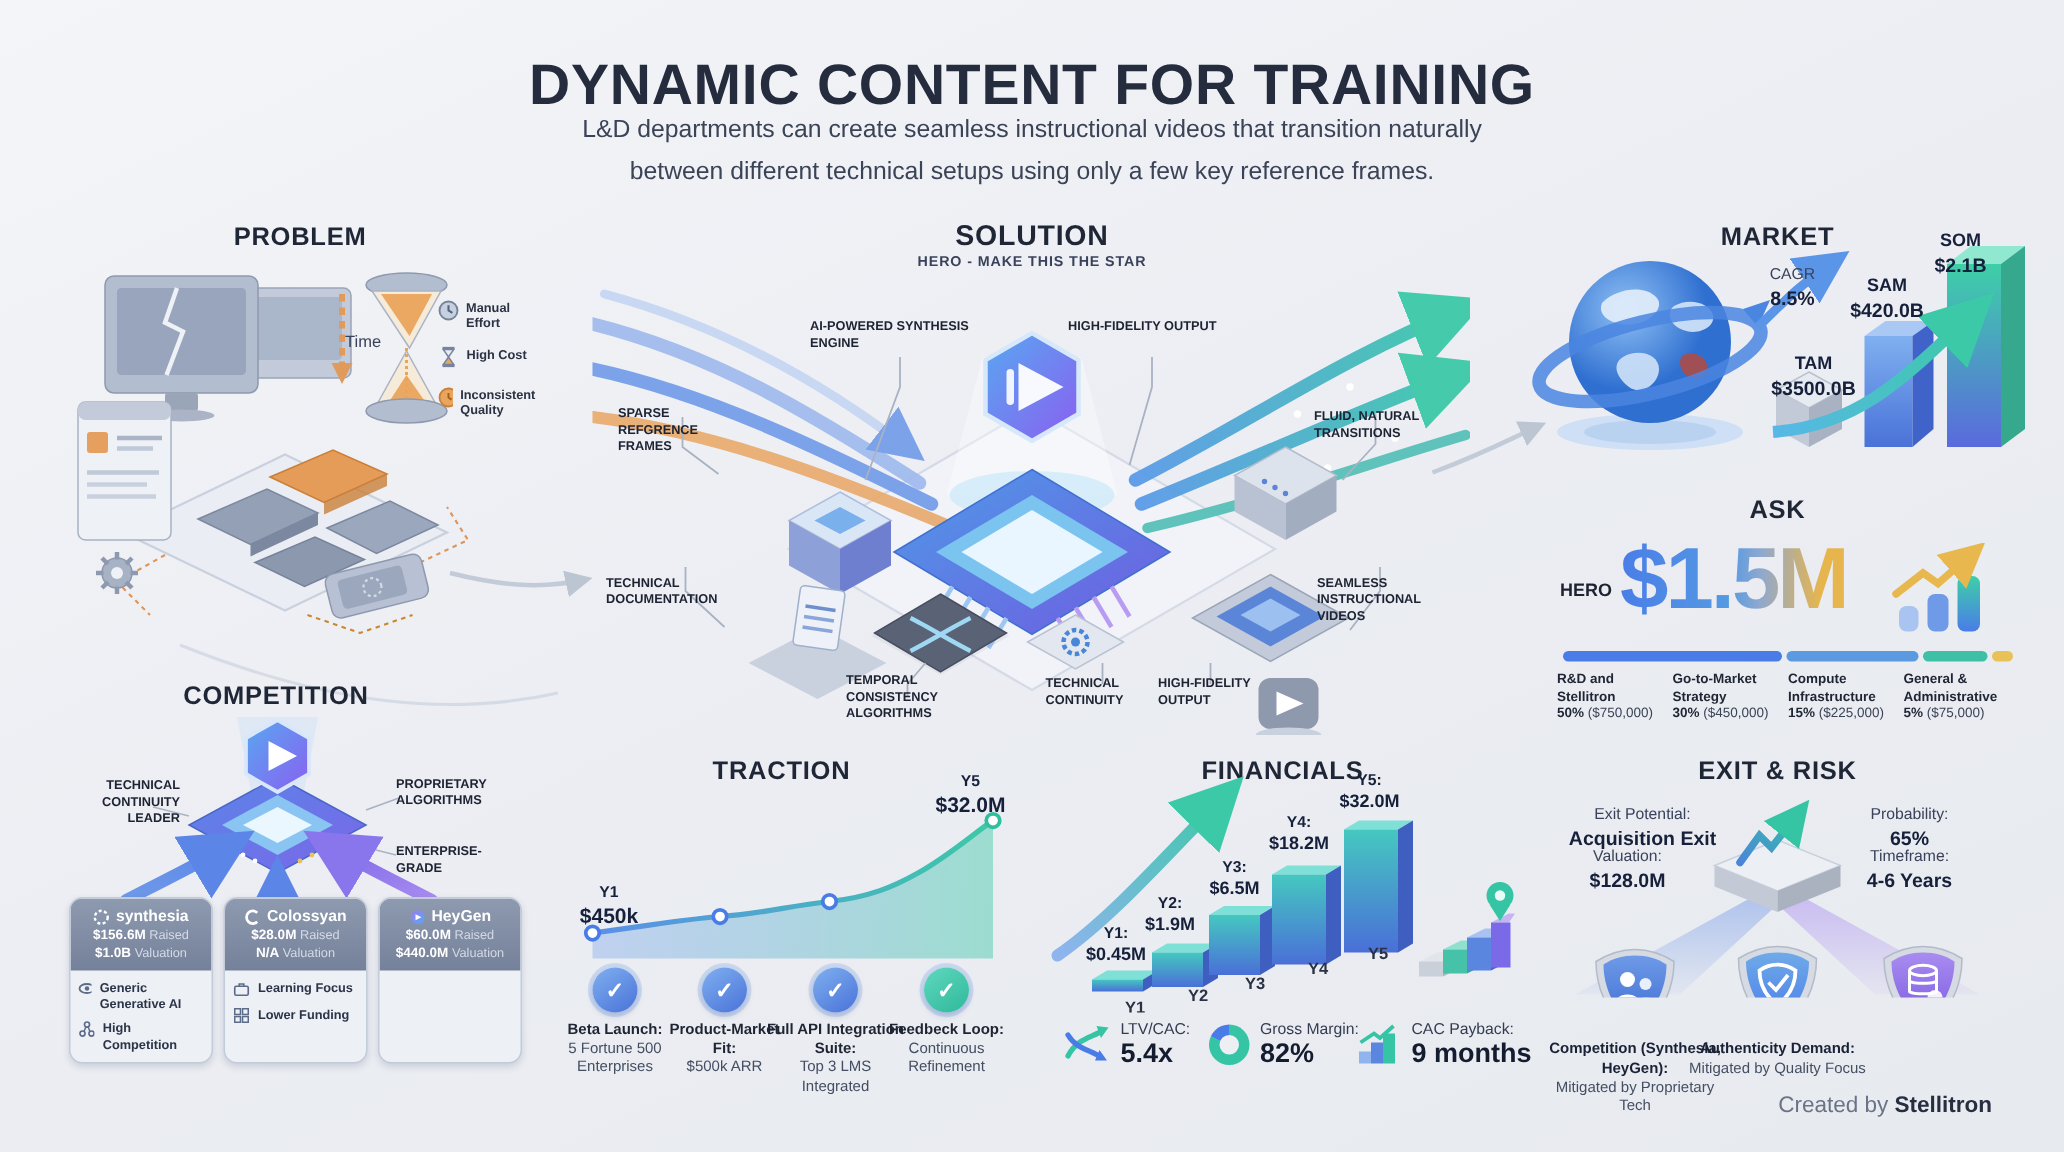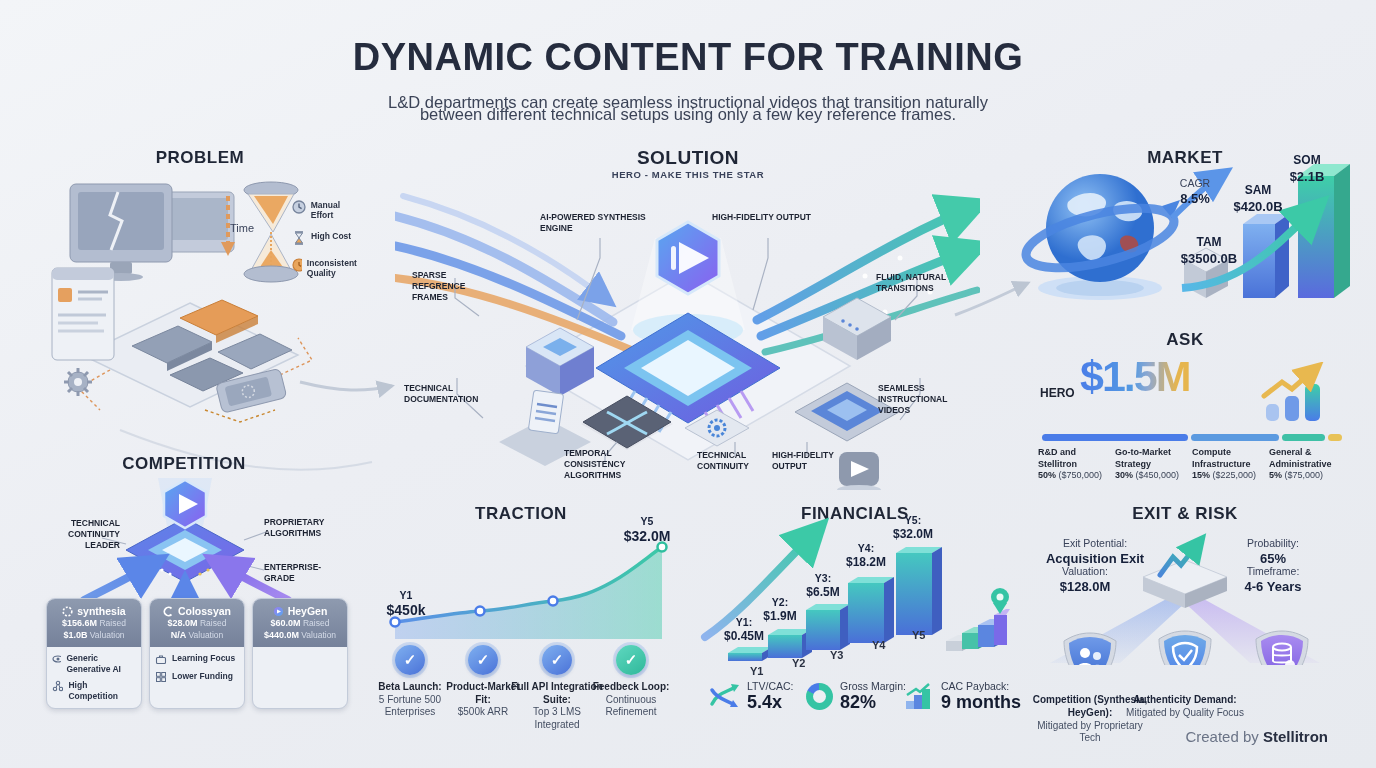--- a/index.html
+++ b/index.html
@@ -10,21 +10,21 @@
   .ctr{text-align:center;}
   .rt{text-align:right;}
   .title{font-size:38px;font-weight:800;letter-spacing:.5px;color:#252c3e;}
   .subtitle{font-size:16.5px;color:#3b4357;line-height:1.22;}
   .sec-h{font-weight:800;font-size:17px;letter-spacing:.5px;color:#1f2636;}
   .sec-sub{font-weight:700;font-size:9.5px;letter-spacing:.6px;color:#39425a;}
   .cap{font-weight:700;font-size:8.5px;line-height:1.3;color:#1d2332;text-transform:uppercase;}
   .tiny{font-size:8.5px;line-height:1.25;color:#232b3d;}
   .leg-row{display:flex;gap:5px;align-items:flex-start;}
   .leg-txt{font-size:8.5px;font-weight:600;line-height:1.2;color:#2b3243;}
-  .ask-amount{font-size:43px;font-weight:800;letter-spacing:-2px;
+  .ask-amount{font-size:58px;font-weight:800;letter-spacing:-2px;
     background:linear-gradient(92deg,#4a7de8 0%,#549ae2 48%,#8fa8cf 62%,#e6b54e 88%);
     -webkit-background-clip:text;background-clip:text;color:transparent;}
   .ask-bar{display:flex;gap:3px;height:7px;}
   .ask-bar div{border-radius:4px;height:100%;}
   .alloc{font-size:9px;line-height:1.3;color:#1f2533;font-weight:700;}
   .alloc .amt{font-weight:400;color:#3a4356;}
   .card{width:94px;border-radius:9px;overflow:hidden;box-shadow:0 2px 5px rgba(60,70,100,.18);background:#edf0f5;border:1px solid #c3cbd9;}
   .card-head{background:linear-gradient(180deg,#8e9aaf 0%,#75819a 100%);color:#fff;text-align:center;padding:6px 3px 5px;}
   .logo-row{display:flex;align-items:center;justify-content:center;gap:4px;font-weight:700;font-size:10.5px;}
   .fin-line{font-size:8.5px;line-height:1.35;}
@@ -54,21 +54,21 @@
   .risk b{color:#1a2236;}
   .footer{font-size:15px;color:#6a7386;}
   .footer b{color:#272e40;}
 </style>
 </head>
 <body>
 
 <div class="canvas">
 
   <div class="abs ctr title" style="left:0;right:0;top:36px;">DYNAMIC CONTENT FOR TRAINING</div>
-  <div class="abs ctr subtitle" style="left:0;right:0;top:92px;">L&amp;D departments can create seamless instructional videos that transition naturally</div>
+  <div class="abs ctr subtitle" style="left:0;right:0;top:76px;">L&amp;D departments can create seamless instructional videos that transition naturally</div>
   <div class="abs ctr subtitle" style="left:0;right:0;top:104px;">between different technical setups using only a few key reference frames.</div>
 
   <svg class="abs" style="left:0;top:0;" width="1376" height="768">
     <defs>
       <marker id="mGray" markerWidth="8" markerHeight="8" refX="5" refY="3" orient="auto">
           <path d="M0,0 L6,3 L0,6 Z" fill="#bcc5d2"></path>
         </marker>
     </defs>
     <path d="M300,382 C340,392 365,392 392,386" stroke="#c3cbd8" stroke-width="3" fill="none" marker-end="url(#mGray)"></path>
     <path d="M955,315 C990,302 1008,292 1028,283" stroke="#c3cbd8" stroke-width="3" fill="none" marker-end="url(#mGray)"></path>

